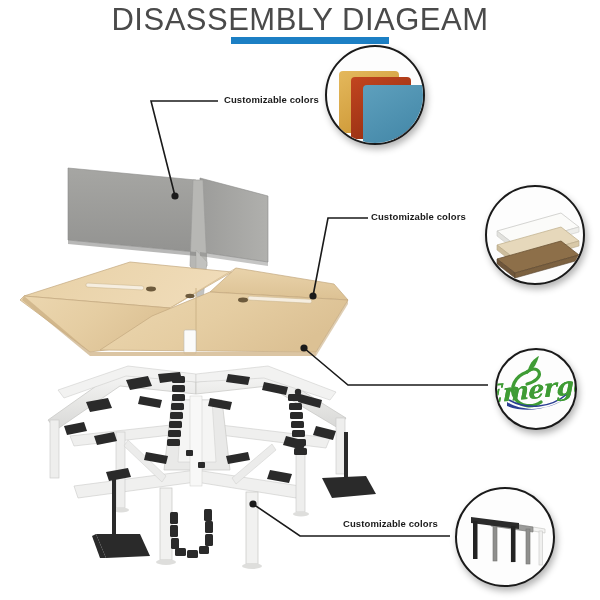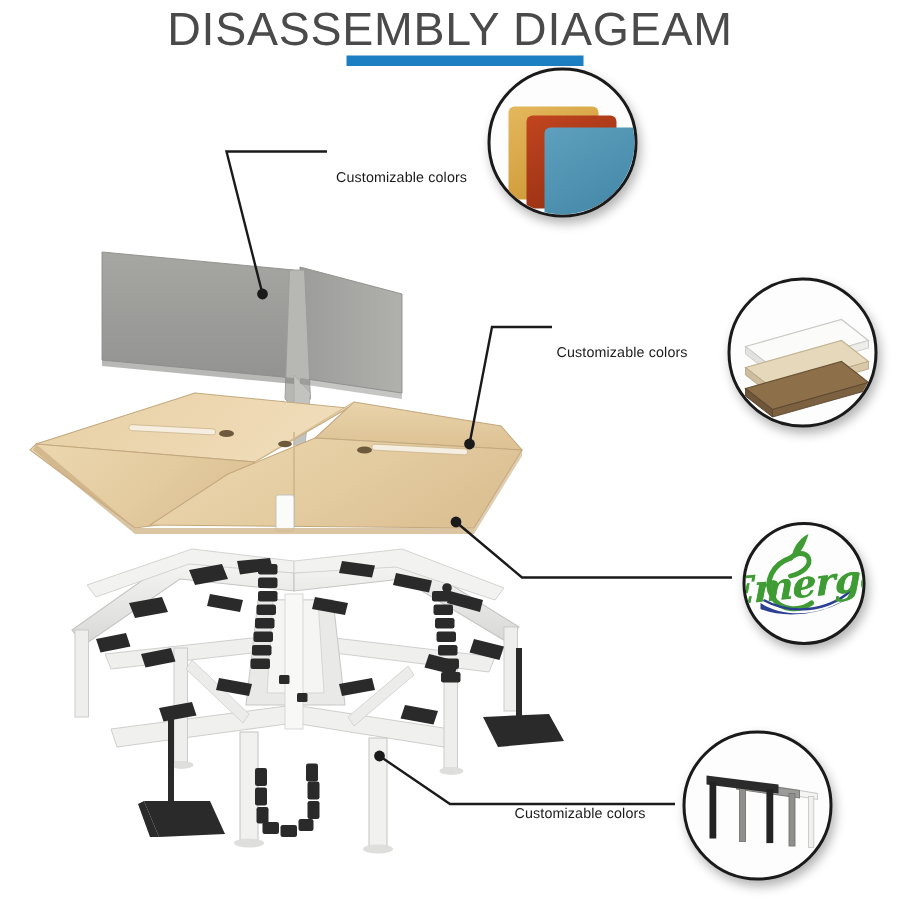--- a/index.html
+++ b/index.html
@@ -27,25 +27,24 @@
     position: absolute;
     left: 231px; top: 37px;
     width: 158px; height: 7px;
     background: #1c7fc4;
   }
 
   
   .callout {
     position: absolute;
     font-size: 9.5px;
-    font-weight: normal;
+    font-weight: bold;
     color: #1a1a1a;
     white-space: nowrap;
     letter-spacing: 0.1px;
-    margin-top: 19px;
   }
 
   
   .circle {
     position: absolute;
     border-radius: 50%;
     background: #fdfdfd;
     border: 2px solid #1a1a1a;
     overflow: hidden;
     box-shadow: 2px 4px 7px rgba(0,0,0,0.30);

